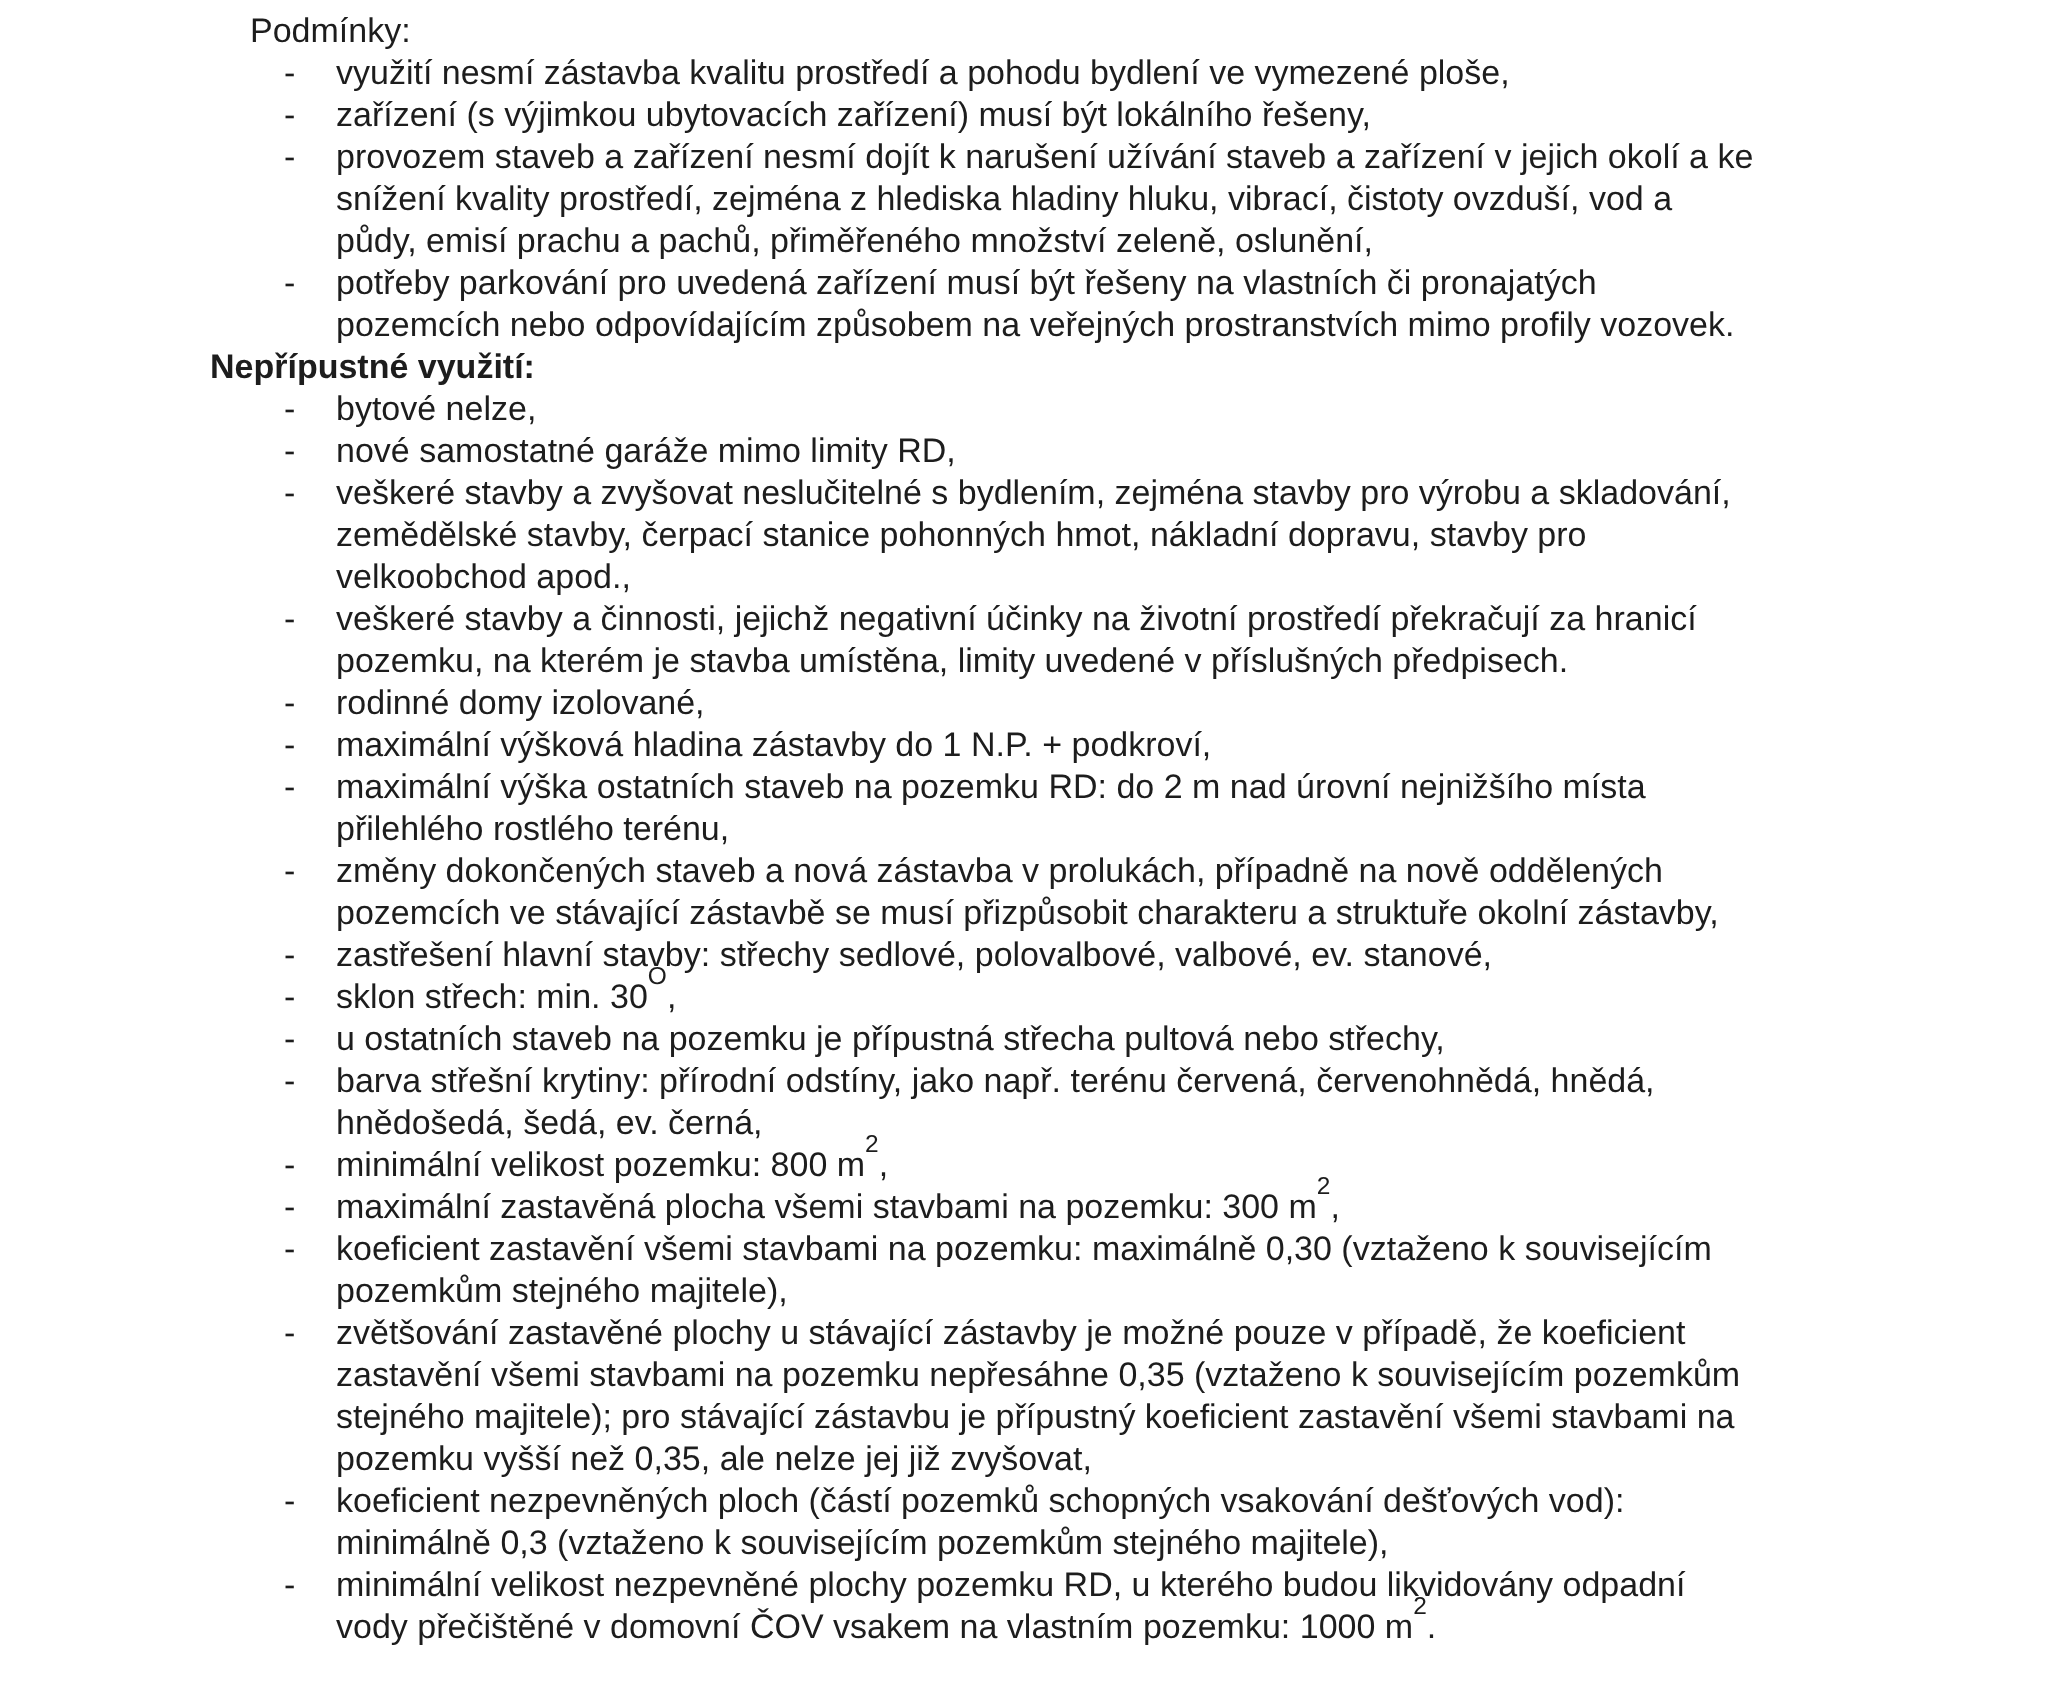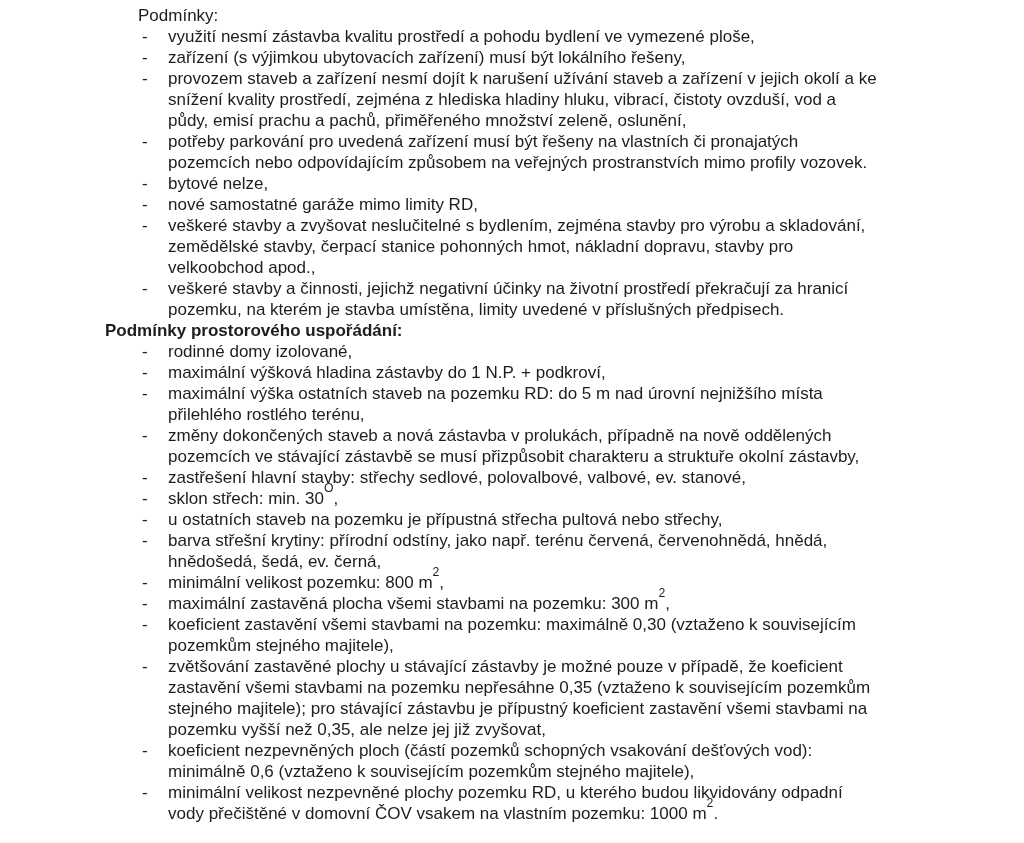--- a/index.html
+++ b/index.html
@@ -20,21 +20,21 @@
   .doc {
     padding: 5px 0 0 105px;
     width: 815px;
   }
   .section-heading {
     font-weight: bold;
     white-space: pre-wrap;
   }
   .section-heading.plain {
     font-weight: normal;
-    margin-left: 33px;
+    margin-left: 20px;
   }
   .list-item {
     position: relative;
     margin-left: 35px;
     padding-left: 28px;
   }
   .list-item .dash {
     position: absolute;
     left: 2px;
     top: 0;
@@ -70,20 +70,21 @@
 snížení kvality prostředí, zejména z hlediska hladiny hluku, vibrací, čistoty ovzduší, vod a
 půdy, emisí prachu a pachů, přiměřeného množství zeleně, oslunění,</span>
       </div>
       <div class="list-item">
         <span class="dash">-</span>
         <span class="item-text">potřeby parkování pro uvedená zařízení musí být řešeny na vlastních či pronajatých
 pozemcích nebo odpovídajícím způsobem na veřejných prostranstvích mimo profily vozovek.</span>
       </div>
     </div>
     <div>
+      <div class="section-heading">Nepřípustné využití:</div>
       <div class="list-item">
         <span class="dash">-</span>
         <span class="item-text">bytové nelze,</span>
       </div>
       <div class="list-item">
         <span class="dash">-</span>
         <span class="item-text">nové samostatné garáže mimo limity RD,</span>
       </div>
       <div class="list-item">
         <span class="dash">-</span>
@@ -91,32 +92,31 @@
 zemědělské stavby, čerpací stanice pohonných hmot, nákladní dopravu, stavby pro
 velkoobchod apod.,</span>
       </div>
       <div class="list-item">
         <span class="dash">-</span>
         <span class="item-text">veškeré stavby a činnosti, jejichž negativní účinky na životní prostředí překračují za hranicí
 pozemku, na kterém je stavba umístěna, limity uvedené v příslušných předpisech.</span>
       </div>
     </div>
     <div>
-      <div class="section-heading">Podmínky prostorového uspořádání:</div>
       <div class="list-item">
         <span class="dash">-</span>
         <span class="item-text">rodinné domy izolované,</span>
       </div>
       <div class="list-item">
         <span class="dash">-</span>
         <span class="item-text">maximální výšková hladina zástavby do 1 N.P. + podkroví,</span>
       </div>
       <div class="list-item">
         <span class="dash">-</span>
-        <span class="item-text">maximální výška ostatních staveb na pozemku RD: do 5 m nad úrovní nejnižšího místa
+        <span class="item-text">maximální výška ostatních staveb na pozemku RD: do 2 m nad úrovní nejnižšího místa
 přilehlého rostlého terénu,</span>
       </div>
       <div class="list-item">
         <span class="dash">-</span>
         <span class="item-text">změny dokončených staveb a nová zástavba v prolukách, případně na nově oddělených
 pozemcích ve stávající zástavbě se musí přizpůsobit charakteru a struktuře okolní zástavby,</span>
       </div>
       <div class="list-item">
         <span class="dash">-</span>
         <span class="item-text">zastřešení hlavní stavby: střechy sedlové, polovalbové, valbové, ev. stanové,</span>
@@ -150,21 +150,21 @@
       <div class="list-item">
         <span class="dash">-</span>
         <span class="item-text">zvětšování zastavěné plochy u stávající zástavby je možné pouze v případě, že koeficient
 zastavění všemi stavbami na pozemku nepřesáhne 0,35 (vztaženo k souvisejícím pozemkům
 stejného majitele); pro stávající zástavbu je přípustný koeficient zastavění všemi stavbami na
 pozemku vyšší než 0,35, ale nelze jej již zvyšovat,</span>
       </div>
       <div class="list-item">
         <span class="dash">-</span>
         <span class="item-text">koeficient nezpevněných ploch (částí pozemků schopných vsakování dešťových vod):
-minimálně 0,6 (vztaženo k souvisejícím pozemkům stejného majitele),</span>
+minimálně 0,3 (vztaženo k souvisejícím pozemkům stejného majitele),</span>
       </div>
       <div class="list-item">
         <span class="dash">-</span>
         <span class="item-text">minimální velikost nezpevněné plochy pozemku RD, u kterého budou likvidovány odpadní
 vody přečištěné v domovní ČOV vsakem na vlastním pozemku: 1000 m<sup class="sp">2</sup>.</span>
       </div>
     </div>
   </div>
 
 </body></html>

